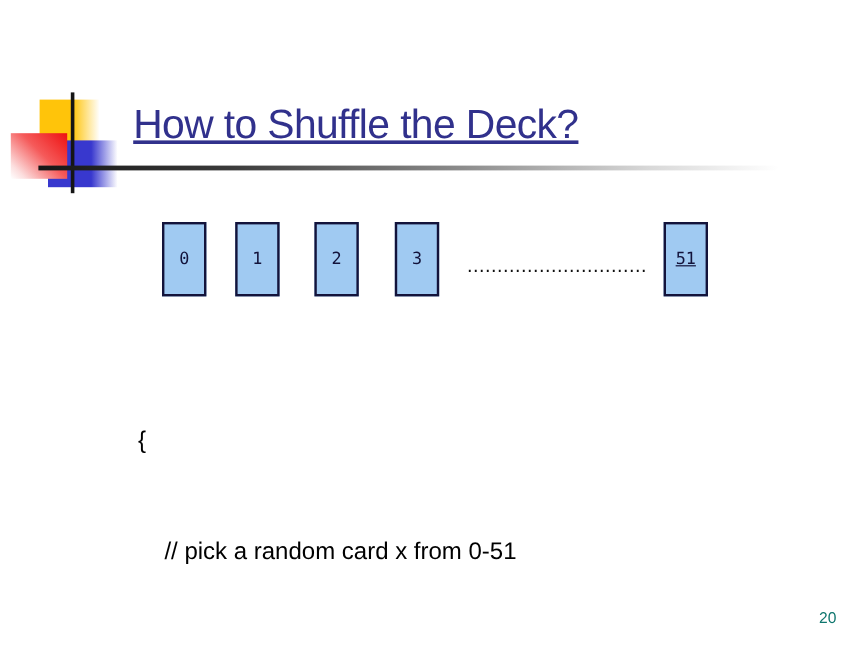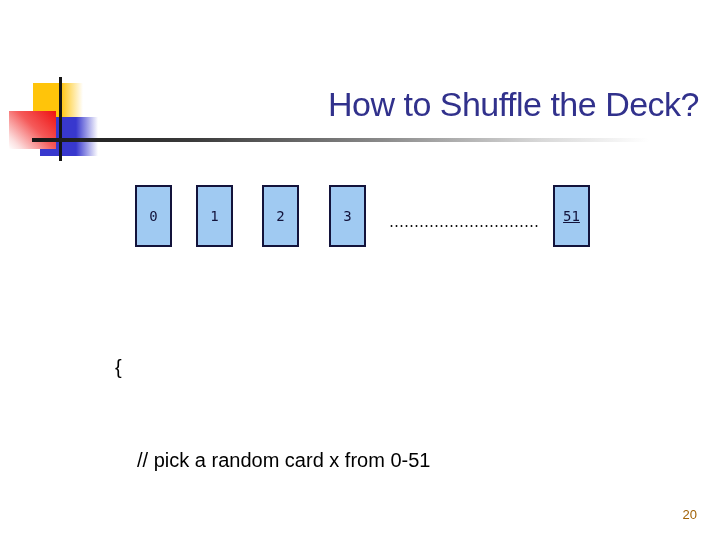--- a/index.html
+++ b/index.html
@@ -13,23 +13,23 @@
     background:linear-gradient(90deg,var(--accent-yellow) 0%,var(--accent-yellow) 55%,rgba(255,255,255,0) 100%);}
   .sq-blue{left:40px;top:117px;width:58px;height:39px;z-index:2;
     background:linear-gradient(90deg,var(--accent-blue) 0%,var(--accent-blue) 62%,rgba(255,255,255,0) 100%);}
   .sq-red{left:9px;top:111px;width:47px;height:38px;z-index:3;
     background:linear-gradient(225deg,var(--accent-red) 0%,#f55a5a 45%,#fcdede 85%,#ffffff 100%);}
   .vline{position:absolute;left:59px;top:77px;width:3px;height:84px;background:#151515;z-index:4;}
   .hline{position:absolute;left:32px;top:138px;width:636px;height:4px;z-index:4;
     background:linear-gradient(90deg,#161616 0%,#3a3a3a 25%,#8a8a8a 55%,#d8d8d8 80%,rgba(255,255,255,0) 97%);}
   
   .title{
-    position:absolute;left:99px;top:86px;width:600px;text-align:right;
+    position:absolute;left:111px;top:86px;width:600px;text-align:left;
     font-size:34px;line-height:36px;color:var(--title-color);font-weight:400;
-    letter-spacing:-0.5px;white-space:nowrap;
+    letter-spacing:-0.5px;white-space:nowrap;text-decoration:underline;
   }
   
   .card{
     position:absolute;top:185px;width:33px;height:58px;
     border:2px solid var(--card-border);background:var(--card-fill);
     display:flex;align-items:center;justify-content:center;
     font-family:"DejaVu Sans Mono",monospace;font-size:14px;color:#13133b;
   }
   .card-0{left:135px;}
   .card-1{left:196px;}
@@ -46,21 +46,21 @@
     position:absolute;left:115px;top:290px;
     font-size:20px;line-height:31px;color:#000;white-space:pre;
   }
   .code-line:nth-child(1){margin-left:0;}
   .code-line:nth-child(2){margin-left:22px;}
   .code-line:nth-child(3){margin-left:47px;}
   .code-line:nth-child(4){margin-left:37px;}
   .code-line:nth-child(5){margin-left:23px;}
   
   .page-num{
-    position:absolute;right:23px;top:507px;font-size:13px;color:#a16207;
+    position:absolute;right:23px;top:507px;font-size:13px;color:#0f766e;
   }
 </style>
 </head>
 <body>
 
 <div class="slide">
 
   <div class="ornament">
     <div class="sq sq-yellow"></div>
     <div class="sq sq-blue"></div>

